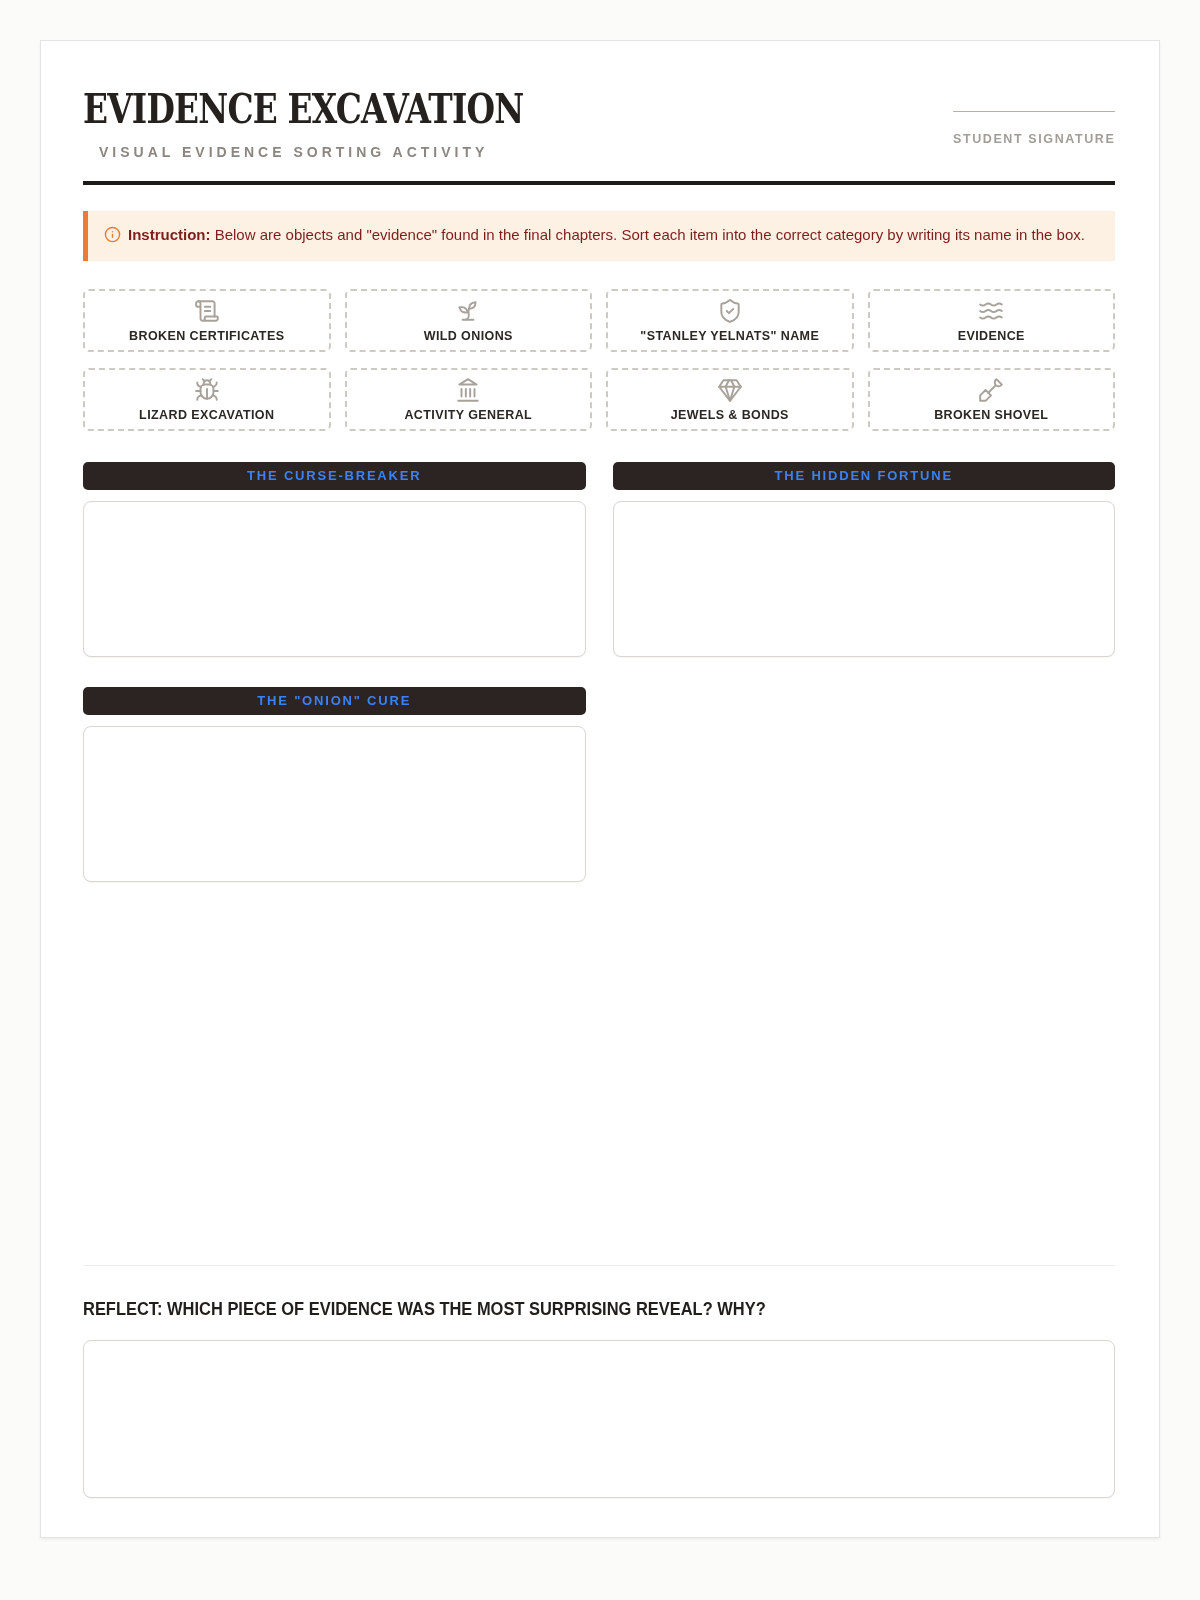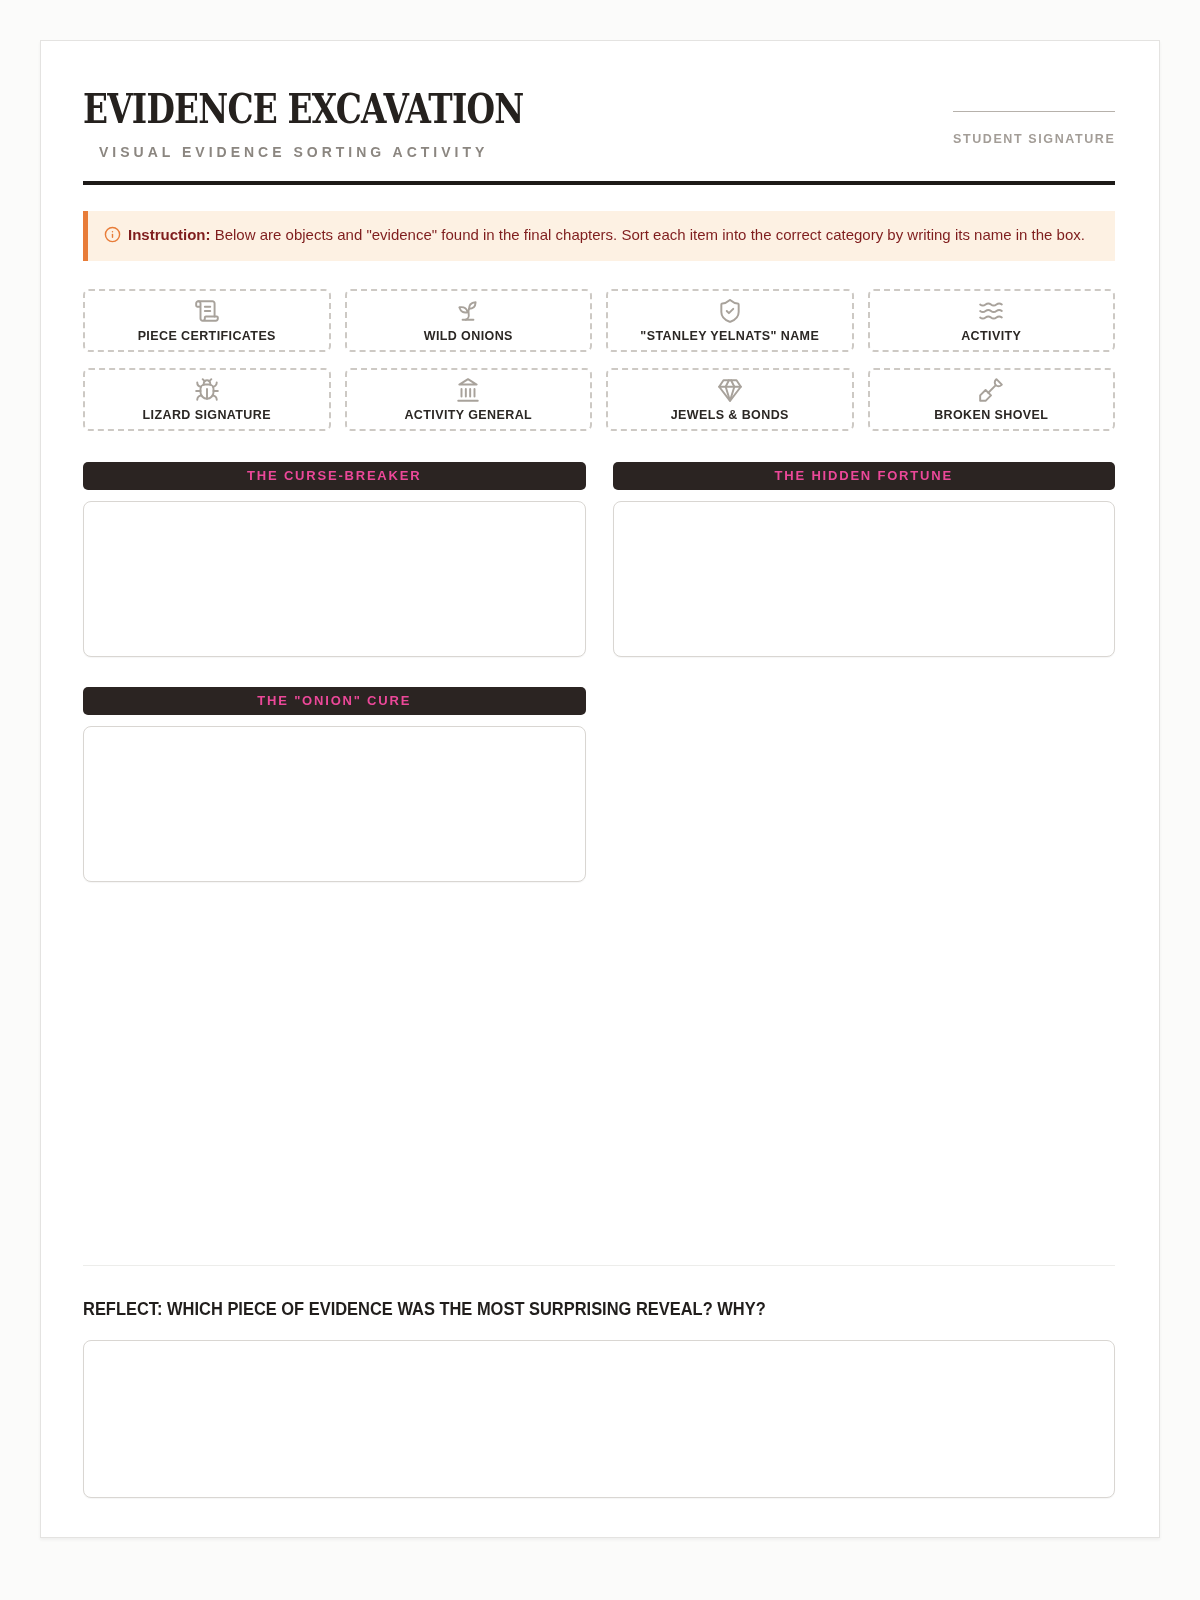--- a/index.html
+++ b/index.html
@@ -100,21 +100,21 @@
     grid-template-columns: 1fr 1fr;
     gap: 30px 27px;
   }
   .cat-header {
     background: #2b2422;
     border-radius: 5px;
     height: 28px;
     display: flex;
     align-items: center;
     justify-content: center;
-    color: #ec4899;
+    color: #3b82f6;
     font-size: 13px;
     font-weight: bold;
     letter-spacing: 1.8px;
   }
   .cat-box {
     margin-top: 11px;
     height: 156px;
     background: #fff;
     border: 1px solid #d9d6d2;
     border-radius: 8px;
@@ -180,21 +180,21 @@
 
     <div class="chips">
 
       <div class="chip">
         <svg width="26" height="26" viewBox="0 0 24 24" fill="none" stroke-width="1.8" stroke-linecap="round" stroke-linejoin="round">
             <path d="M15 12h-5"></path>
             <path d="M15 8h-5"></path>
             <path d="M19 17V5a2 2 0 0 0-2-2H4"></path>
             <path d="M8 21h12a2 2 0 0 0 2-2v-1a1 1 0 0 0-1-1H11a1 1 0 0 0-1 1v1a2 2 0 1 1-4 0V5a2 2 0 1 0-4 0v2a1 1 0 0 0 1 1h3"></path>
           </svg>
-        <div class="chip-label">PIECE CERTIFICATES</div>
+        <div class="chip-label">BROKEN CERTIFICATES</div>
       </div>
 
       <div class="chip">
         <svg width="26" height="26" viewBox="0 0 24 24" fill="none" stroke-width="1.8" stroke-linecap="round" stroke-linejoin="round">
             <path d="M7 20h10"></path>
             <path d="M10 20c5.5-2.5.8-6.4 3-10"></path>
             <path d="M9.5 9.4c1.1.8 1.8 2.2 2.3 3.7-2 .4-3.5.4-4.8-.3-1.2-.6-2.3-1.9-3-4.2 2.8-.5 4.4 0 5.5.8z"></path>
             <path d="M14.1 6a7 7 0 0 0-1.1 4c1.9-.1 3.3-.6 4.3-1.4 1-1 1.6-2.3 1.7-4.6-2.7.1-4 1-4.9 2z"></path>
           </svg>
         <div class="chip-label">WILD ONIONS</div>
@@ -207,38 +207,38 @@
           </svg>
         <div class="chip-label">"STANLEY YELNATS" NAME</div>
       </div>
 
       <div class="chip">
         <svg width="26" height="26" viewBox="0 0 24 24" fill="none" stroke-width="1.8" stroke-linecap="round" stroke-linejoin="round">
             <path d="M2 6c.6.5 1.2 1 2.5 1C7 7 7 5 9.5 5c2.6 0 2.4 2 5 2 2.5 0 2.5-2 5-2 1.3 0 1.9.5 2.5 1"></path>
             <path d="M2 12c.6.5 1.2 1 2.5 1 2.5 0 2.5-2 5-2 2.6 0 2.4 2 5 2 2.5 0 2.5-2 5-2 1.3 0 1.9.5 2.5 1"></path>
             <path d="M2 18c.6.5 1.2 1 2.5 1 2.5 0 2.5-2 5-2 2.6 0 2.4 2 5 2 2.5 0 2.5-2 5-2 1.3 0 1.9.5 2.5 1"></path>
           </svg>
-        <div class="chip-label">ACTIVITY</div>
+        <div class="chip-label">EVIDENCE</div>
       </div>
 
       <div class="chip">
         <svg width="26" height="26" viewBox="0 0 24 24" fill="none" stroke-width="1.8" stroke-linecap="round" stroke-linejoin="round">
             <path d="m8 2 1.88 1.88"></path>
             <path d="M14.12 3.88 16 2"></path>
             <path d="M9 7.13v-1a3.003 3.003 0 1 1 6 0v1"></path>
             <path d="M12 20c-3.3 0-6-2.7-6-6v-3a4 4 0 0 1 4-4h4a4 4 0 0 1 4 4v3c0 3.3-2.7 6-6 6"></path>
             <path d="M12 20v-9"></path>
             <path d="M6.53 9C4.6 8.8 3 7.1 3 5"></path>
             <path d="M6 13H2"></path>
             <path d="M3 21c0-2.1 1.7-3.9 3.8-4"></path>
             <path d="M20.97 5c0 2.1-1.6 3.8-3.5 4"></path>
             <path d="M22 13h-4"></path>
             <path d="M17.2 17c2.1.1 3.8 1.9 3.8 4"></path>
           </svg>
-        <div class="chip-label">LIZARD SIGNATURE</div>
+        <div class="chip-label">LIZARD EXCAVATION</div>
       </div>
 
       <div class="chip">
         <svg width="26" height="26" viewBox="0 0 24 24" fill="none" stroke-width="1.8" stroke-linecap="round" stroke-linejoin="round">
             <line x1="3" x2="21" y1="22" y2="22"></line>
             <line x1="6" x2="6" y1="18" y2="11"></line>
             <line x1="10" x2="10" y1="18" y2="11"></line>
             <line x1="14" x2="14" y1="18" y2="11"></line>
             <line x1="18" x2="18" y1="18" y2="11"></line>
             <polygon points="12 2 20 7 4 7"></polygon>

